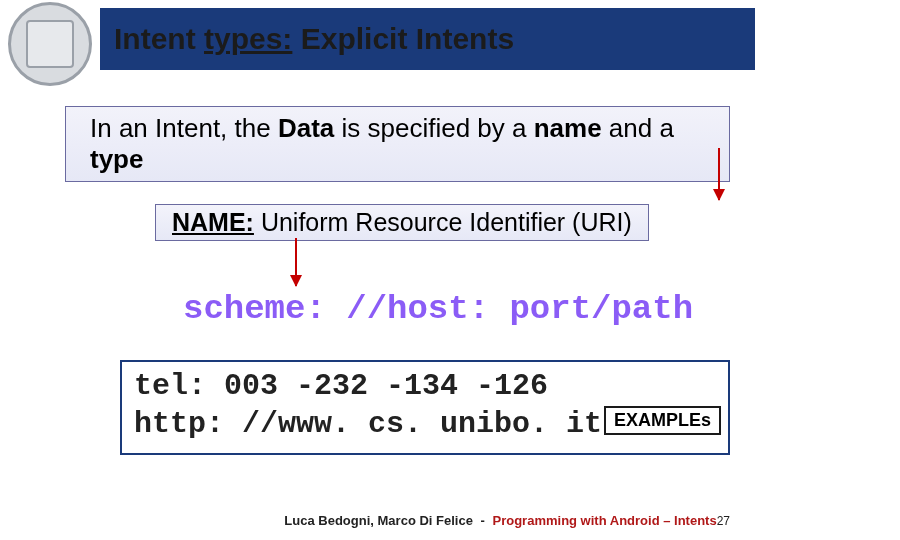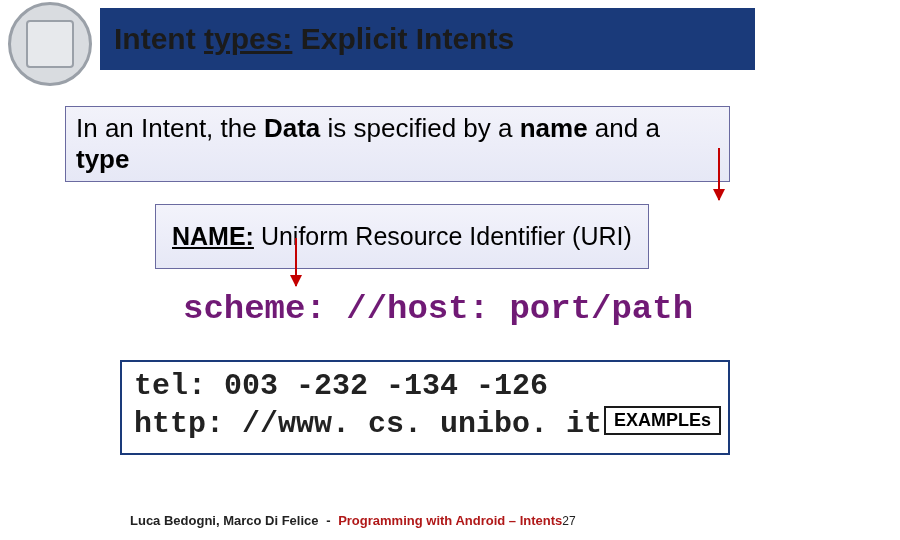--- a/index.html
+++ b/index.html
@@ -31,40 +31,40 @@
   .seal-inner {
     width: 48px; height: 48px; border-radius: 4px;
     background: #e7e9ec; border: 2px solid #9aa0a8;
   }
 
   .box-intro {
     position: absolute;
     top: 106px; left: 65px; right: 35px;
     border: 1px solid #6a6aa0;
     background: linear-gradient(#f2f2fa, #e6e8f6);
-    padding: 6px 10px;
+    padding: 6px 24px;
     font-size: 26px;
   }
   .box-intro b { font-weight: bold; }
 
   .box-name {
     position: absolute;
     top: 204px; left: 155px;
     border: 1px solid #6a6aa0;
     background: linear-gradient(#f3f3fb, #e6e8f6);
-    padding: 17px 16px;
+    padding: 3px 16px;
     font-size: 25px;
   }
 
   .scheme-line {
     position: absolute;
     top: 290px; left: 183px;
     font-family: "Consolas", "Courier New", monospace;
     font-size: 34px; font-weight: 600;
-    color: #701a75;
+    color: #8b5cf6;
   }
 
   .examples-box {
     position: absolute;
     top: 360px; left: 120px; right: 35px;
     border: 2px solid #1a3a7a;
     padding: 6px 12px 10px 12px;
     font-family: "Consolas", "Courier New", monospace;
     font-size: 30px; font-weight: 600; line-height: 1.25;
     color: #222;
@@ -77,21 +77,21 @@
     padding: 2px 8px;
     font-size: 18px; font-weight: bold;
     font-family: Arial, sans-serif;
     margin-top: 36px;
   }
 
   .footer {
     position: absolute;
     bottom: 12px; left: 130px; right: 35px;
     font-size: 13px; color: #222;
-    display: flex; align-items: baseline; justify-content: flex-start;
+    display: flex; align-items: baseline; justify-content: flex-end;
   }
   .footer .authors { font-weight: bold; }
   .footer .dash { font-weight: bold; padding: 0 4px; }
   .footer .course { font-weight: bold; color: #b01818; }
   .footer .pagenum { font-size: 12px; }
 
   
   .arrow {
     position: absolute;
     width: 2px; background: #c40000;

